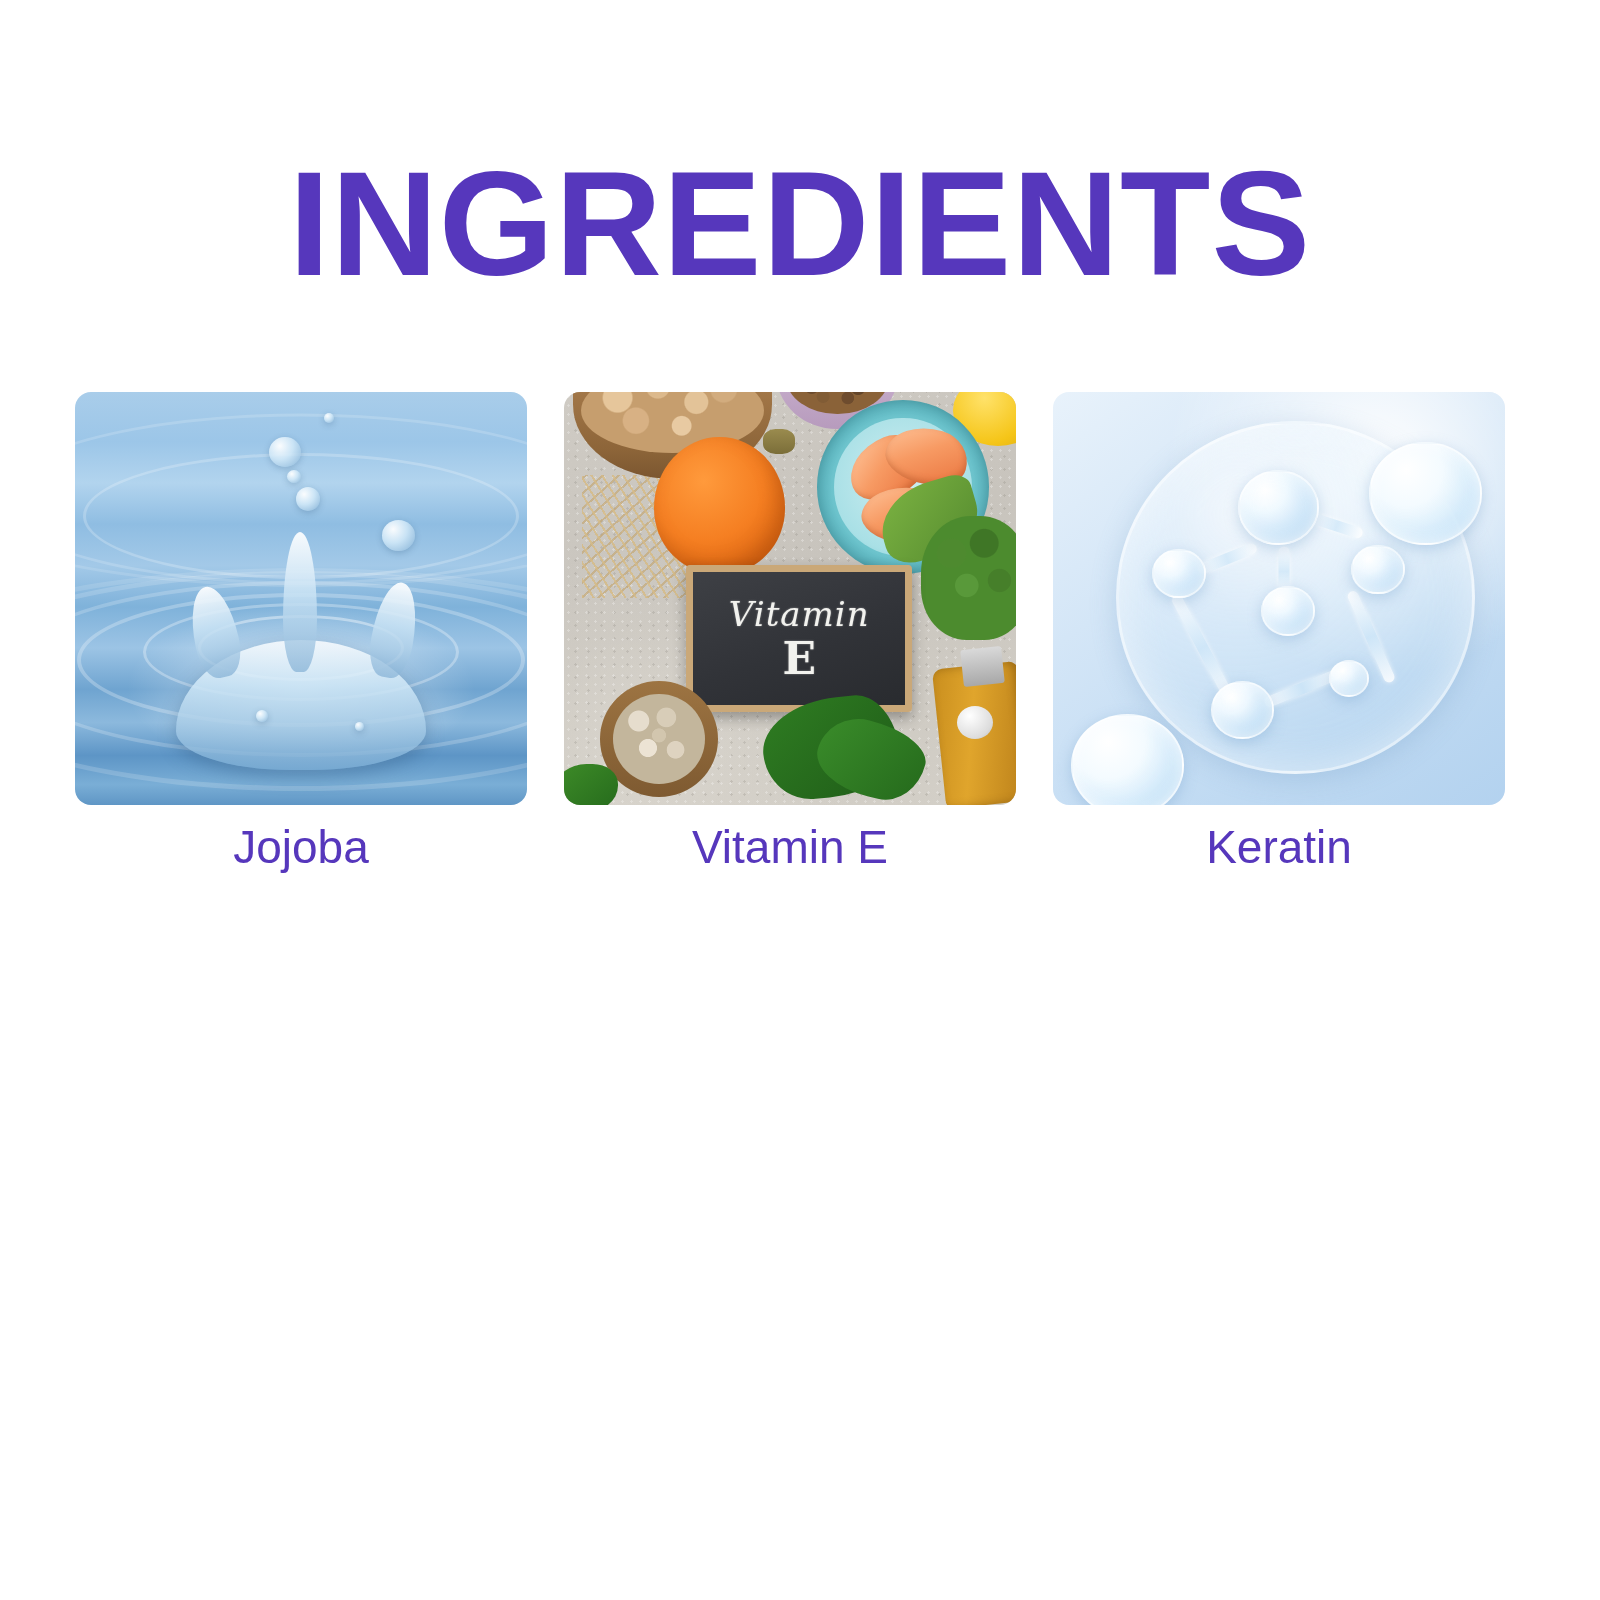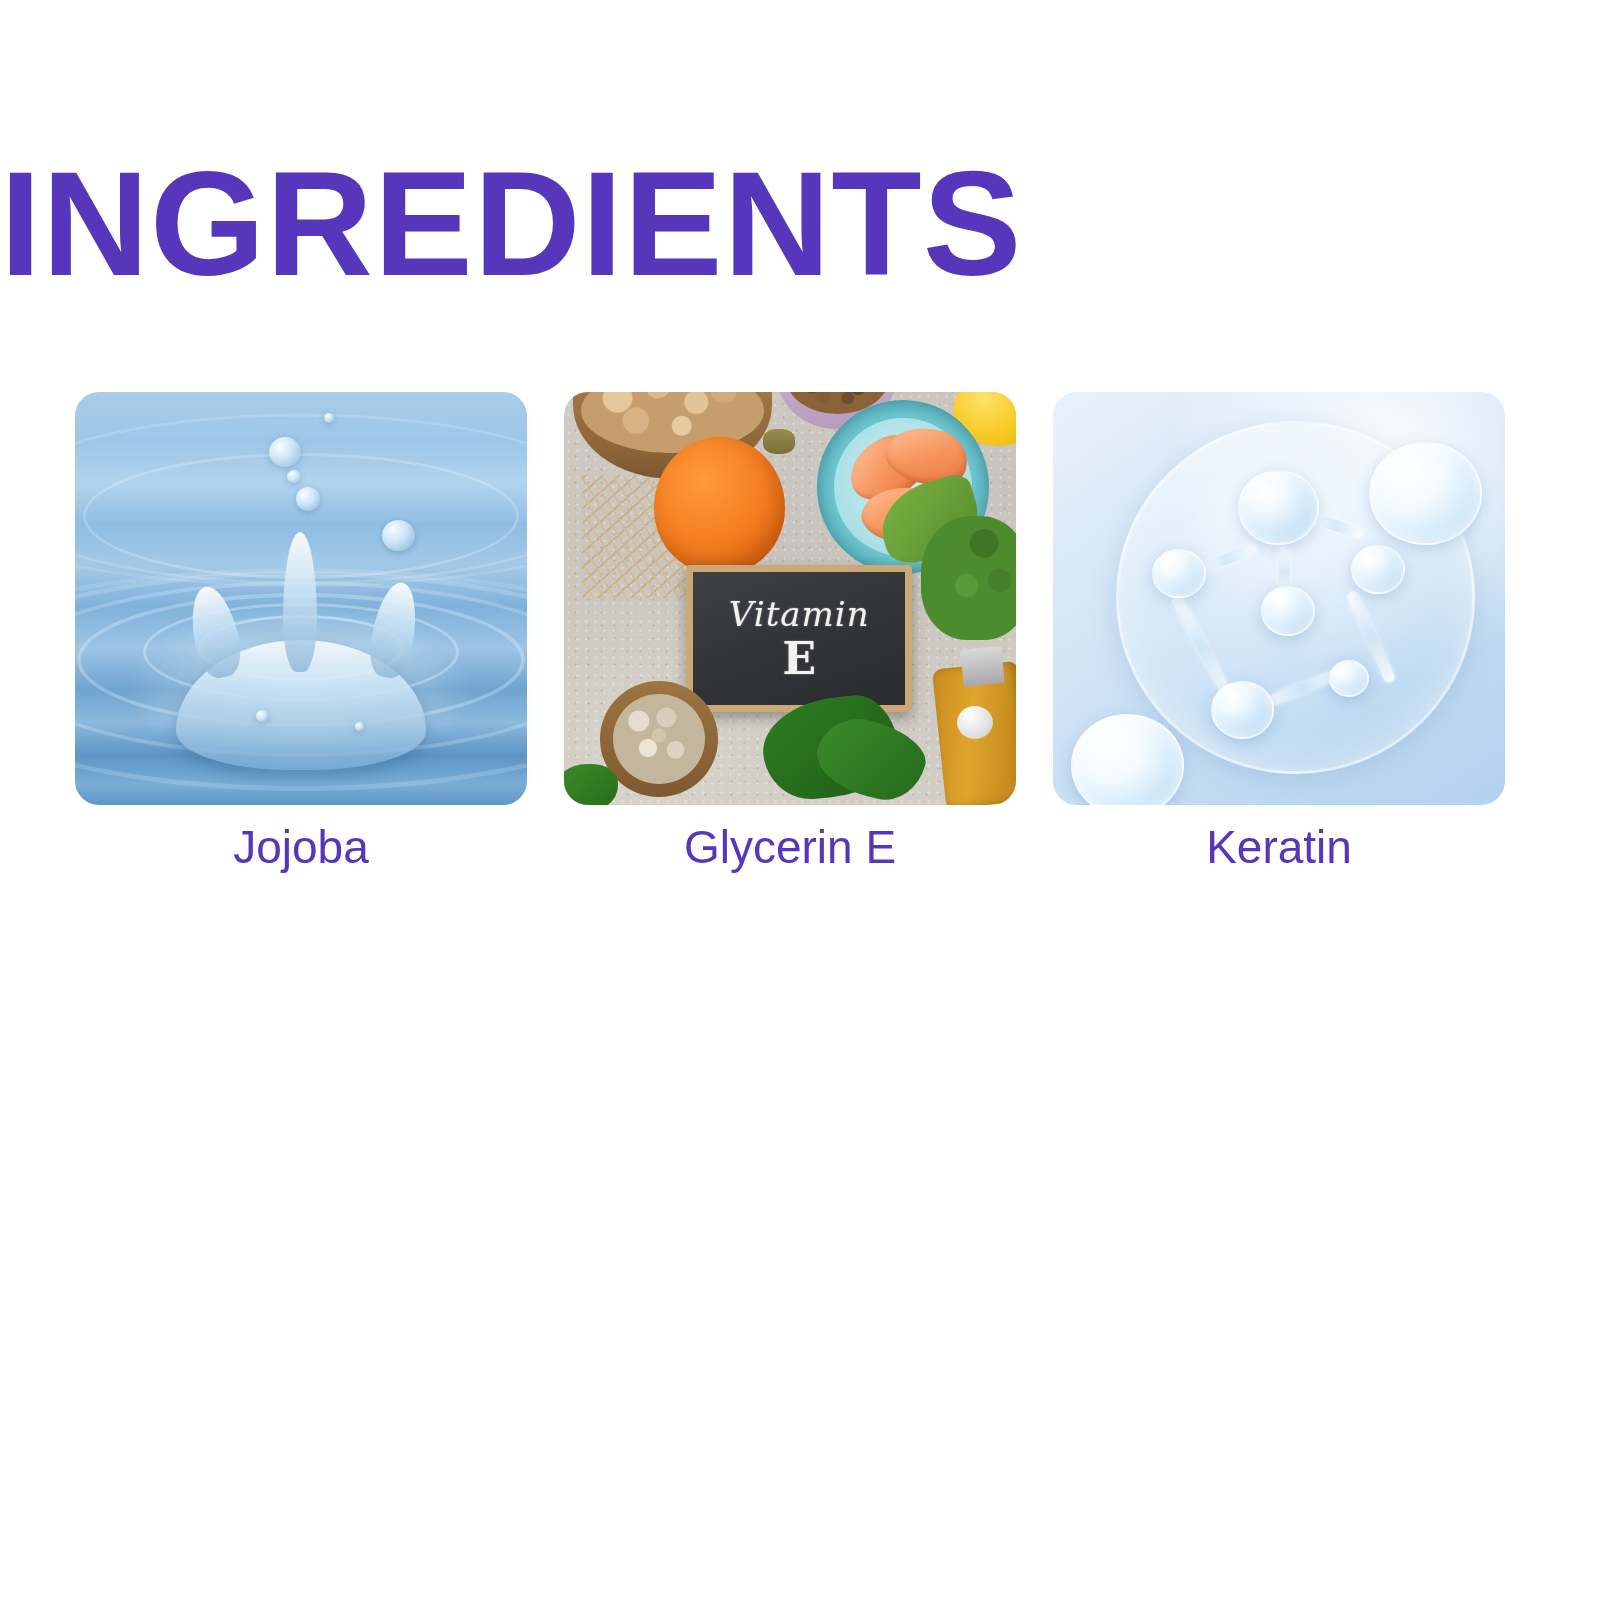--- a/index.html
+++ b/index.html
@@ -21,20 +21,21 @@
     background: #ffffff;
     position: relative;
   }
 
   
   .title {
     position: absolute;
     top: 150px;
     left: 0;
     width: 1600px;
+    text-align: center;
     font-size: 148px;
     line-height: 1;
     font-weight: bold;
     letter-spacing: 1px;
     color: #5637bc;
     font-family: "Liberation Sans", sans-serif;
   }
 
   
   .grid {
@@ -50,21 +51,21 @@
   }
   .cell {
     width: 452px;
     display: flex;
     flex-direction: column;
     align-items: center;
   }
   .thumb {
     width: 452px;
     height: 413px;
-    border-radius: 24px;
+    border-radius: 16px;
     overflow: hidden;
     position: relative;
     background: #ffffff;
   }
   .caption {
     margin-top: 18px;
     font-size: 46px;
     line-height: 1.05;
     color: #5637bc;
     font-weight: normal;
@@ -621,21 +622,21 @@
         </div>
 
         <div class="obj spinach"></div>
         <div class="obj spinach2"></div>
         <div class="obj sunflower-bowl"></div>
         <div class="obj corner-green"></div>
         <div class="obj oil-bottle"></div>
         <div class="obj oil-cap"></div>
         <div class="obj oil-seal"></div>
       </div>
-      <div class="caption">Glycerin E</div>
+      <div class="caption">Vitamin E</div>
     </div>
 
 
 
     <div class="cell">
       <div class="thumb">
         <div class="ker-bg"></div>
         <div class="big-bubble"></div>
         <div class="bond b1"></div>
         <div class="bond b2"></div>

